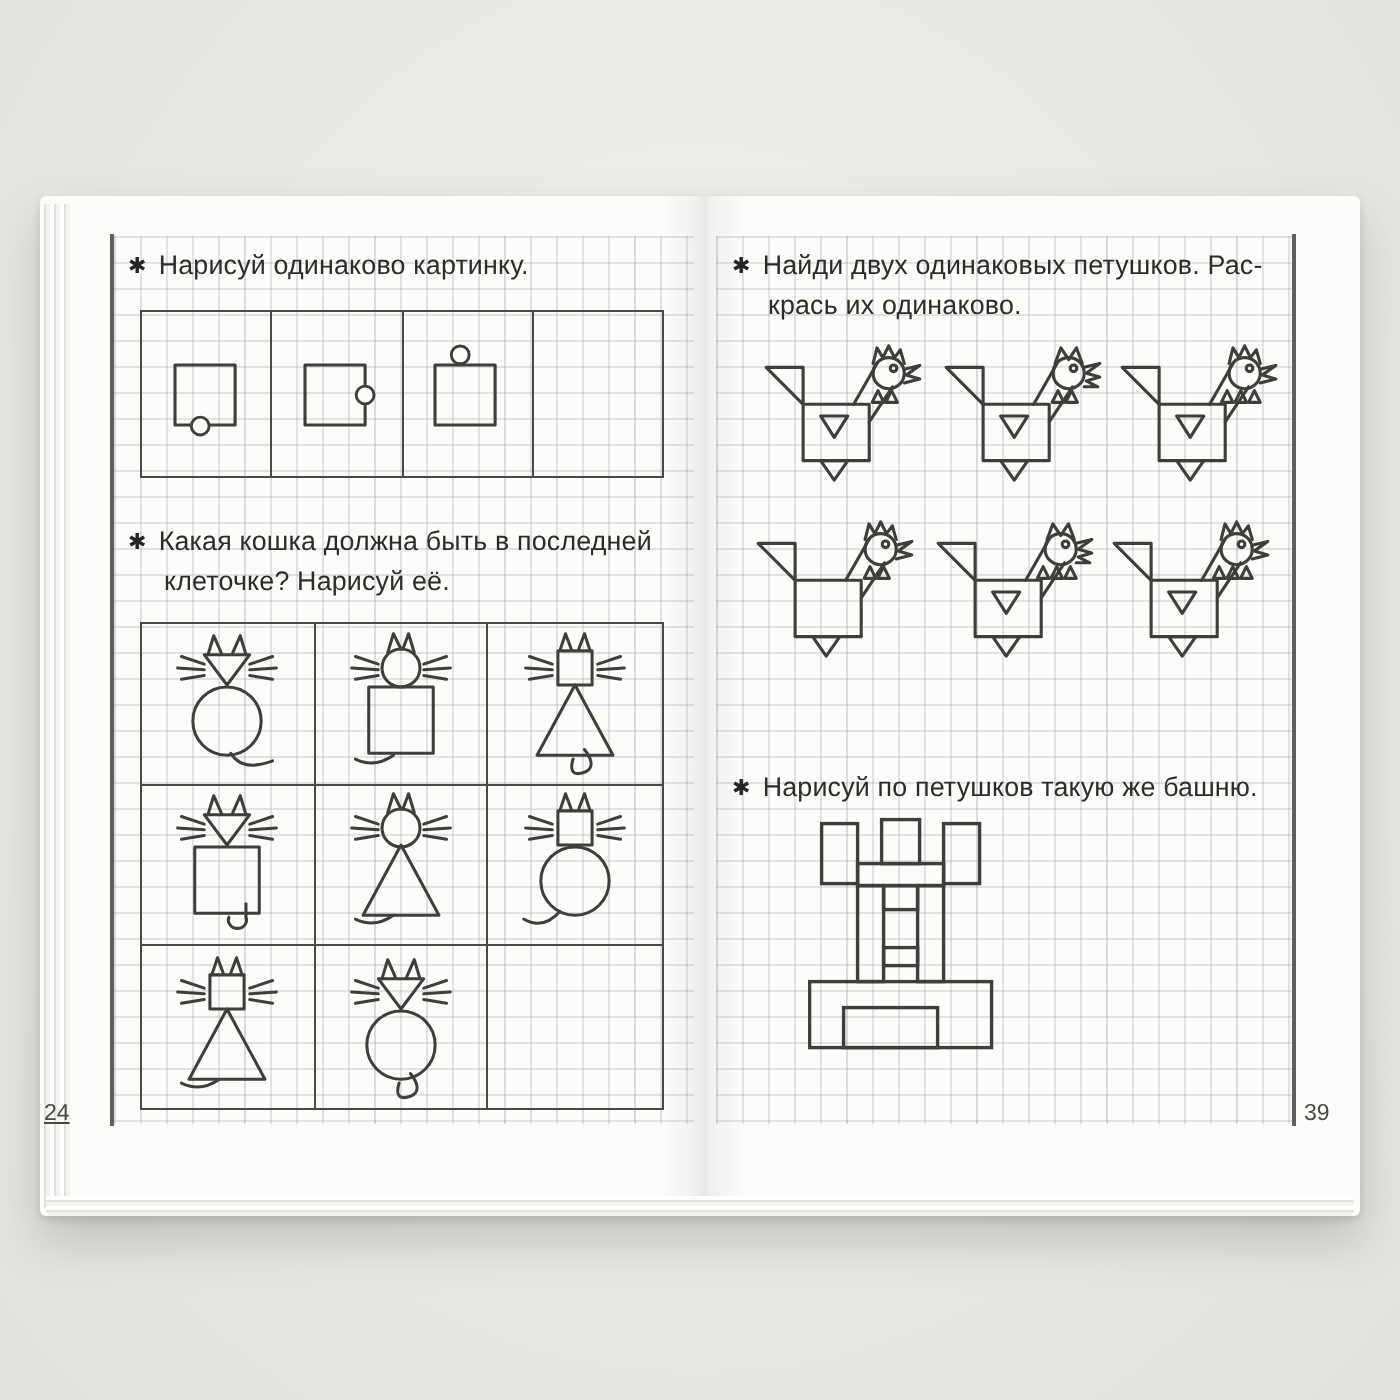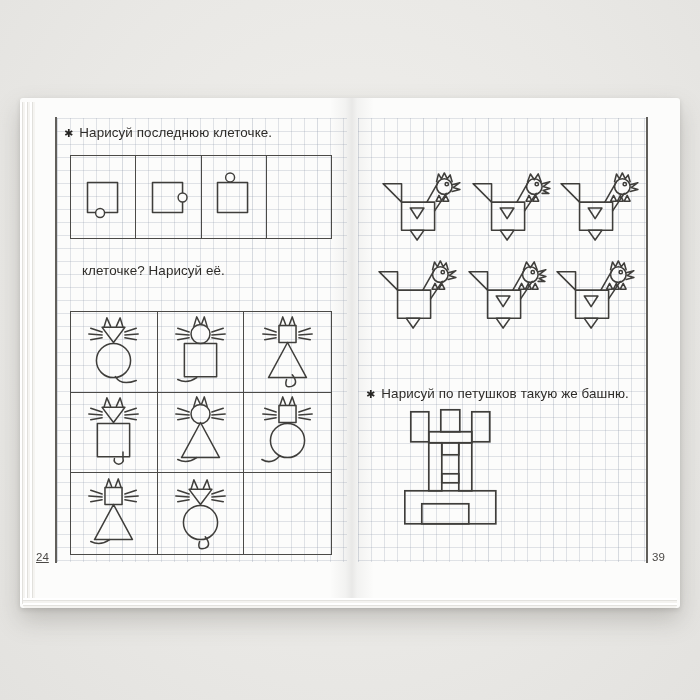--- a/index.html
+++ b/index.html
@@ -39,21 +39,21 @@
       repeating-linear-gradient(to right, rgba(142,152,170,.26) 0 1px, transparent 1px 13px),
       repeating-linear-gradient(to bottom, rgba(142,152,170,.26) 0 1px, transparent 1px 13px),
       repeating-linear-gradient(to right, rgba(142,152,170,.10) 0 1px, transparent 1px 65px);
   }
   .grid-left{left:57px;width:290px;}
   .grid-right{left:358px;width:288px;}
   .page-rule{position:absolute;top:117px;height:446px;width:1.6px;background:#615f5b;}
   .rule-left{left:55px;}
   .rule-right{left:646px;}
   .page-num{position:absolute;top:551px;font-size:11.5px;color:#4a4845;}
-  .page-num.left{left:36px;text-decoration:underline;}
+  .page-num.left{left:22px;text-decoration:underline;}
   .page-num.right{left:652px;}
   .task{position:absolute;color:#2e2c29;font-size:13.4px;line-height:19px;letter-spacing:.1px;}
   .tline{white-space:nowrap;}
   .tline .bullet{display:inline-block;font-family:"DejaVu Sans", sans-serif;font-size:11px;
     margin-right:6px;transform:translateY(-0.5px);color:#262523;}
   .tline.indent{padding-left:18px;}
   #seq-strip{
     position:absolute;left:70px;top:155px;width:262px;height:84px;
     border:1.7px solid #4b4a47;display:flex;box-sizing:border-box;
   }
@@ -86,21 +86,21 @@
   <div class="grid-area grid-right"></div>
 
   <div class="page-rule rule-left"></div>
   <div class="page-rule rule-right"></div>
 
   <div class="page-num left">24</div>
   <div class="page-num right">39</div>
 
   <div class="task" style="left:64px;top:123px;">
     <div class="tline">
-      <span class="bullet">✱</span><span>Нарисуй последнюю клеточке.</span>
+      <span class="bullet">✱</span><span>Нарисуй одинаково картинку.</span>
     </div>
   </div>
 
   <div id="seq-strip">
       <div class="seq-cell">
         <svg viewBox="0 0 65 81" width="63" height="79">
         <rect x="16" y="25" width="31" height="31" fill="none" stroke="#3f3e3b" stroke-width="1.6" stroke-linecap="round" stroke-linejoin="round"></rect>
         <circle cx="29" cy="56.5" r="4.6" fill="#fcfcfb" stroke="#3f3e3b" stroke-width="1.5"></circle>
       </svg>
       </div>
@@ -113,20 +113,23 @@
       <div class="seq-cell">
         <svg viewBox="0 0 65 81" width="63" height="79">
         <rect x="16" y="25" width="31" height="31" fill="none" stroke="#3f3e3b" stroke-width="1.6" stroke-linecap="round" stroke-linejoin="round"></rect>
         <circle cx="29" cy="19.8" r="4.6" fill="#fcfcfb" stroke="#3f3e3b" stroke-width="1.5"></circle>
       </svg>
       </div>
       <div class="seq-cell"></div>
     </div>
 
   <div class="task" style="left:64px;top:261px;">
+    <div class="tline">
+      <span class="bullet">✱</span><span>Какая кошка должна быть в последней</span>
+    </div>
     <div class="tline indent">
       <span>клеточке? Нарисуй её.</span>
     </div>
   </div>
 
   <div id="cat-grid">
       <div class="cat-cell">
         <svg viewBox="0 0 64 78" width="61" height="74">
           <polyline points="22,13 25,3 29,12" fill="none" stroke="#3f3e3b" stroke-width="1.6" stroke-linecap="round" stroke-linejoin="round"></polyline>
           <polyline points="35,12 39,3 42,13" fill="none" stroke="#3f3e3b" stroke-width="1.6" stroke-linecap="round" stroke-linejoin="round"></polyline>
@@ -242,20 +245,28 @@
           <line x1="58" y1="20" x2="44" y2="21" fill="none" stroke="#3f3e3b" stroke-width="1.6" stroke-linecap="round" stroke-linejoin="round"></line>
           <line x1="56" y1="26" x2="44" y2="24" fill="none" stroke="#3f3e3b" stroke-width="1.6" stroke-linecap="round" stroke-linejoin="round"></line>
           <polygon points="20,13 44,13 32,29" fill="none" stroke="#3f3e3b" stroke-width="1.6" stroke-linecap="round" stroke-linejoin="round"></polygon>
           <circle cx="32" cy="48" r="18" fill="none" stroke="#3f3e3b" stroke-width="1.6" stroke-linecap="round" stroke-linejoin="round"></circle>
           <path d="M37,63 q7,9 0,12 q-9,3 -6,-7" fill="none" stroke="#3f3e3b" stroke-width="1.6" stroke-linecap="round" stroke-linejoin="round"></path>
         </svg>
       </div>
       <div class="cat-cell"></div>
     </div>
 
+  <div class="task" style="left:366px;top:123px;">
+    <div class="tline">
+      <span class="bullet">✱</span><span>Найди двух одинаковых петушков. Рас-</span>
+    </div>
+    <div class="tline indent">
+      <span>крась их одинаково.</span>
+    </div>
+  </div>
 
   <div id="roosters">
       <div class="rooster" style="left: 6px; top: 4px;">
         <svg viewBox="0 0 84 72" width="82" height="70">
           <polygon points="3,12 22,12 22,31" fill="none" stroke="#3f3e3b" stroke-width="1.6" stroke-linecap="round" stroke-linejoin="round"></polygon>
           <rect x="22" y="31" width="34" height="29" fill="none" stroke="#3f3e3b" stroke-width="1.6" stroke-linecap="round" stroke-linejoin="round"></rect>
           <polygon points="31,37 45,37 38,48" fill="none" stroke="#3f3e3b" stroke-width="1.6" stroke-linecap="round" stroke-linejoin="round"></polygon>
           <line x1="48" y1="31" x2="60" y2="10" fill="none" stroke="#3f3e3b" stroke-width="1.6" stroke-linecap="round" stroke-linejoin="round"></line>
           <line x1="56" y1="40" x2="68" y2="22" fill="none" stroke="#3f3e3b" stroke-width="1.6" stroke-linecap="round" stroke-linejoin="round"></line>
           <circle cx="66" cy="15" r="8" fill="none" stroke="#3f3e3b" stroke-width="1.6" stroke-linecap="round" stroke-linejoin="round"></circle>

